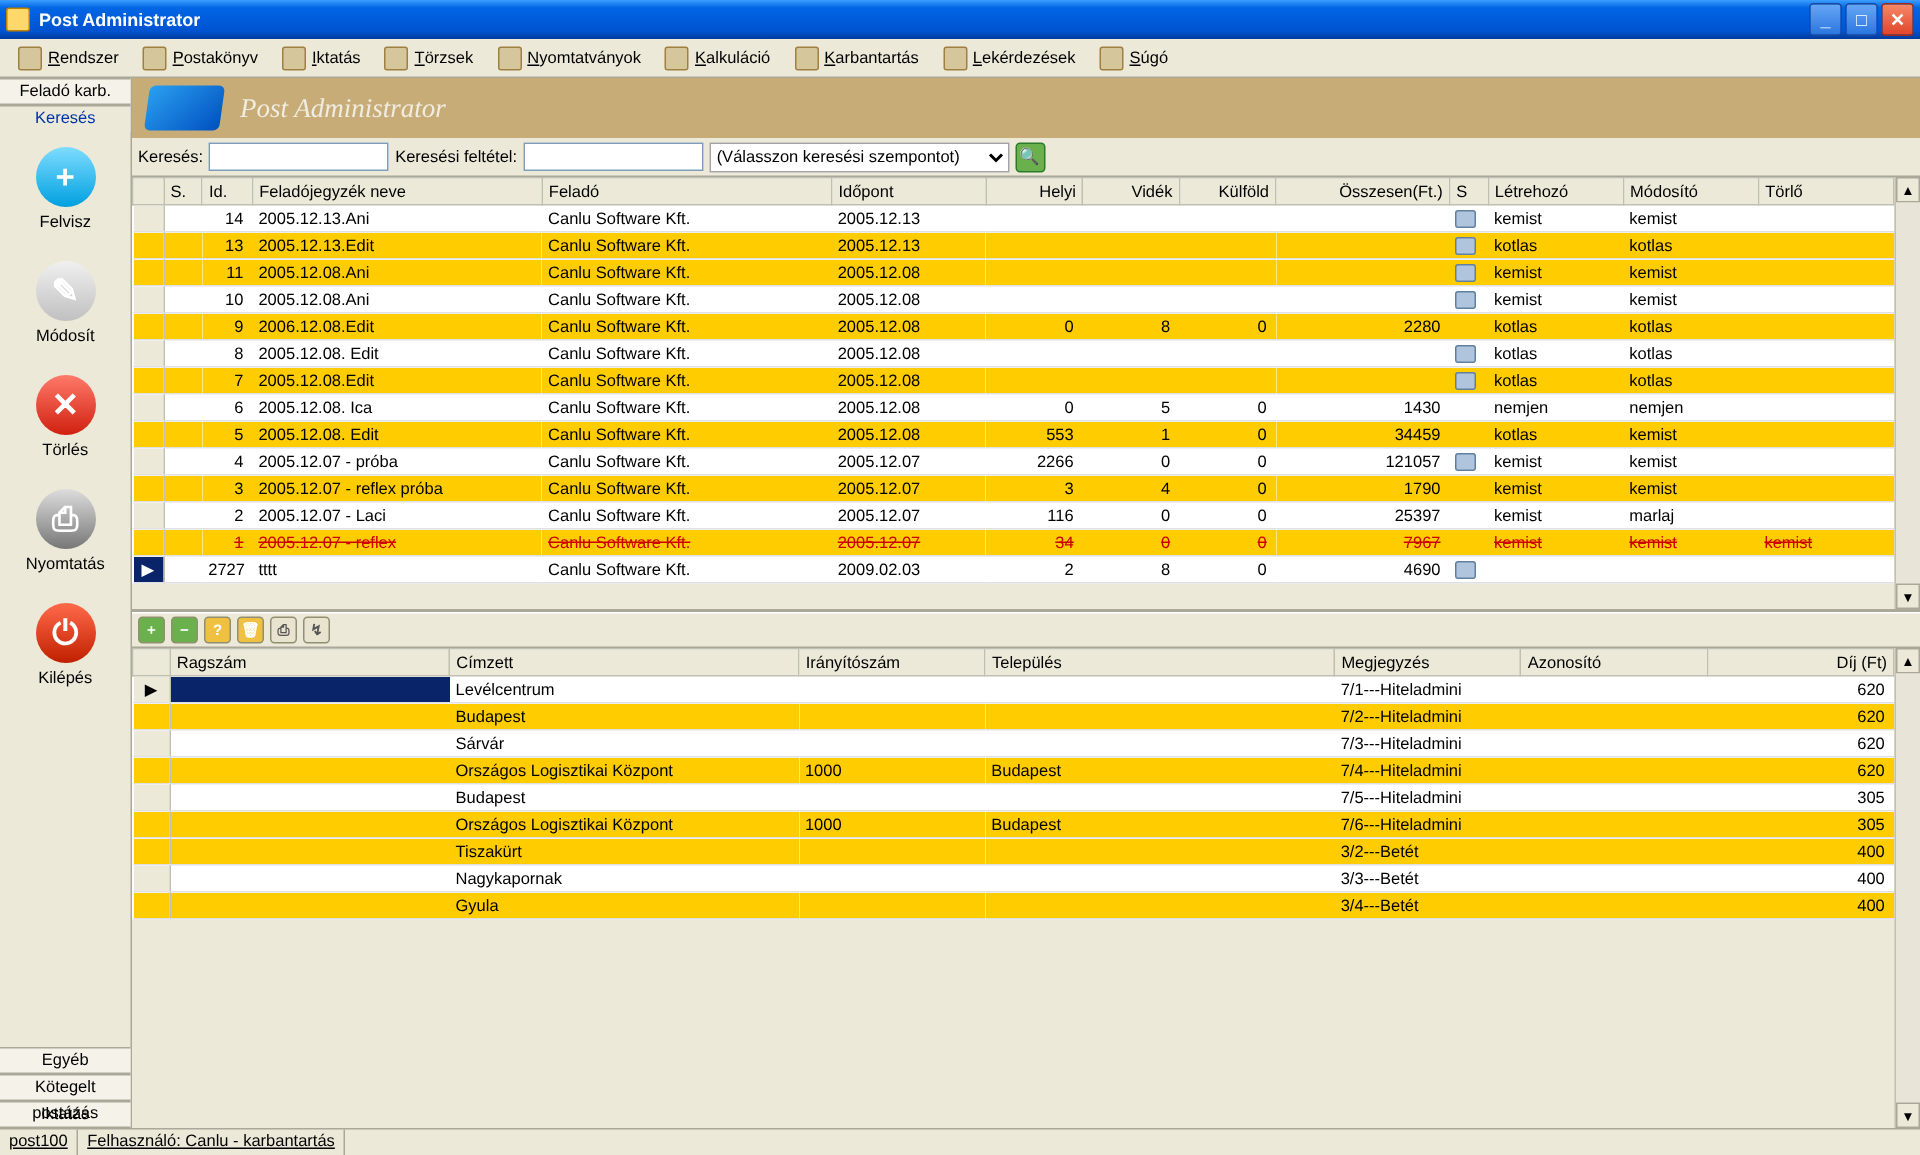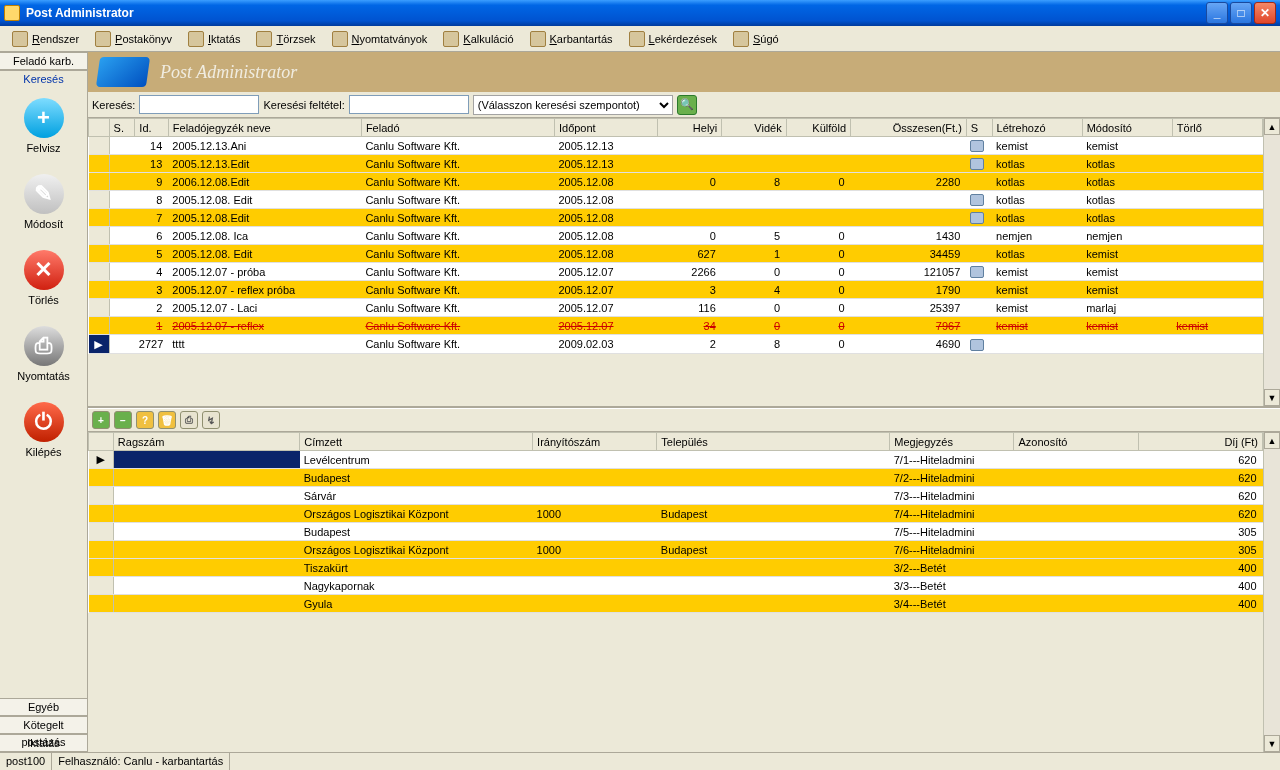--- a/index.html
+++ b/index.html
@@ -57,21 +57,21 @@
 td.num { text-align:right; padding-right:6px;}
 .micon2{display:inline-block;width:14px;height:12px;background:#b0c4de;border:1px solid #6080a0;border-radius:2px;vertical-align:middle;}
 
 .grid-mid-tb { height:24px; background:#ece9d8; border-top:1px solid #fff; border-bottom:1px solid #aca899; display:flex; align-items:center; padding:0 4px; gap:4px;}
 .tbbtn{width:18px;height:18px;border:1px solid #909070;border-radius:3px;display:flex;align-items:center;justify-content:center;font-size:10px;color:#fff;cursor:pointer;font-weight:bold;}
 .tbbtn.g{background:#6ab04c;}
 .tbbtn.y{background:#f0c040;}
 .tbbtn.b{background:#e8e4d0;color:#555;}
 
 .grid-bot { flex:1; display:flex; min-height:0;}
-.statusbar { height:18px; background:#ece9d8; border-top:1px solid #aca899; display:flex; align-items:center; font-size:11px;}
+.statusbar { height:18px; background:#ece9d8; border-top:1px solid #aca899; display:flex; align-items:center; font-size:11px;text-decoration:underline;}
 .statusbar .cell{ border-right:1px solid #aca899; padding:0 6px; height:100%; line-height:17px;}
 
 .vscroll { width:17px; background:#e8e4d8; border-left:1px solid #c0c0b0; display:flex; flex-direction:column;}
 .vscroll .arr{height:17px;background:#ece9d8;border:1px solid #aca899;display:flex;align-items:center;justify-content:center;font-size:9px;cursor:pointer;}
 .vscroll .track{flex:1;background:#e8e4d8;}
 </style>
 </head>
 <body>
 
 <div class="titlebar">
@@ -238,20 +238,52 @@
                   <td class="num"></td>
                   <td class="num"></td>
                   <td><span class="micon2"></span></td>
                   <td>kotlas</td>
                   <td>kotlas</td>
                   <td></td>
                 </tr>
                 <tr class="hl">
                   <td class="indicator"></td>
                   <td></td>
+                  <td class="num">11</td>
+                  <td>2005.12.08.Ani</td>
+                  <td>Canlu Software Kft.</td>
+                  <td>2005.12.08</td>
+                  <td class="num"></td>
+                  <td class="num"></td>
+                  <td class="num"></td>
+                  <td class="num"></td>
+                  <td><span class="micon2"></span></td>
+                  <td>kemist</td>
+                  <td>kemist</td>
+                  <td></td>
+                </tr>
+                <tr>
+                  <td class="indicator"></td>
+                  <td></td>
+                  <td class="num">10</td>
+                  <td>2005.12.08.Ani</td>
+                  <td>Canlu Software Kft.</td>
+                  <td>2005.12.08</td>
+                  <td class="num"></td>
+                  <td class="num"></td>
+                  <td class="num"></td>
+                  <td class="num"></td>
+                  <td><span class="micon2"></span></td>
+                  <td>kemist</td>
+                  <td>kemist</td>
+                  <td></td>
+                </tr>
+                <tr class="hl">
+                  <td class="indicator"></td>
+                  <td></td>
                   <td class="num">9</td>
                   <td>2006.12.08.Edit</td>
                   <td>Canlu Software Kft.</td>
                   <td>2005.12.08</td>
                   <td class="num">0</td>
                   <td class="num">8</td>
                   <td class="num">0</td>
                   <td class="num">2280</td>
                   <td></td>
                   <td>kotlas</td>
@@ -306,21 +338,21 @@
                   <td>nemjen</td>
                   <td></td>
                 </tr>
                 <tr class="hl">
                   <td class="indicator"></td>
                   <td></td>
                   <td class="num">5</td>
                   <td>2005.12.08. Edit</td>
                   <td>Canlu Software Kft.</td>
                   <td>2005.12.08</td>
-                  <td class="num">627</td>
+                  <td class="num">553</td>
                   <td class="num">1</td>
                   <td class="num">0</td>
                   <td class="num">34459</td>
                   <td></td>
                   <td>kotlas</td>
                   <td>kemist</td>
                   <td></td>
                 </tr>
                 <tr>
                   <td class="indicator"></td>

